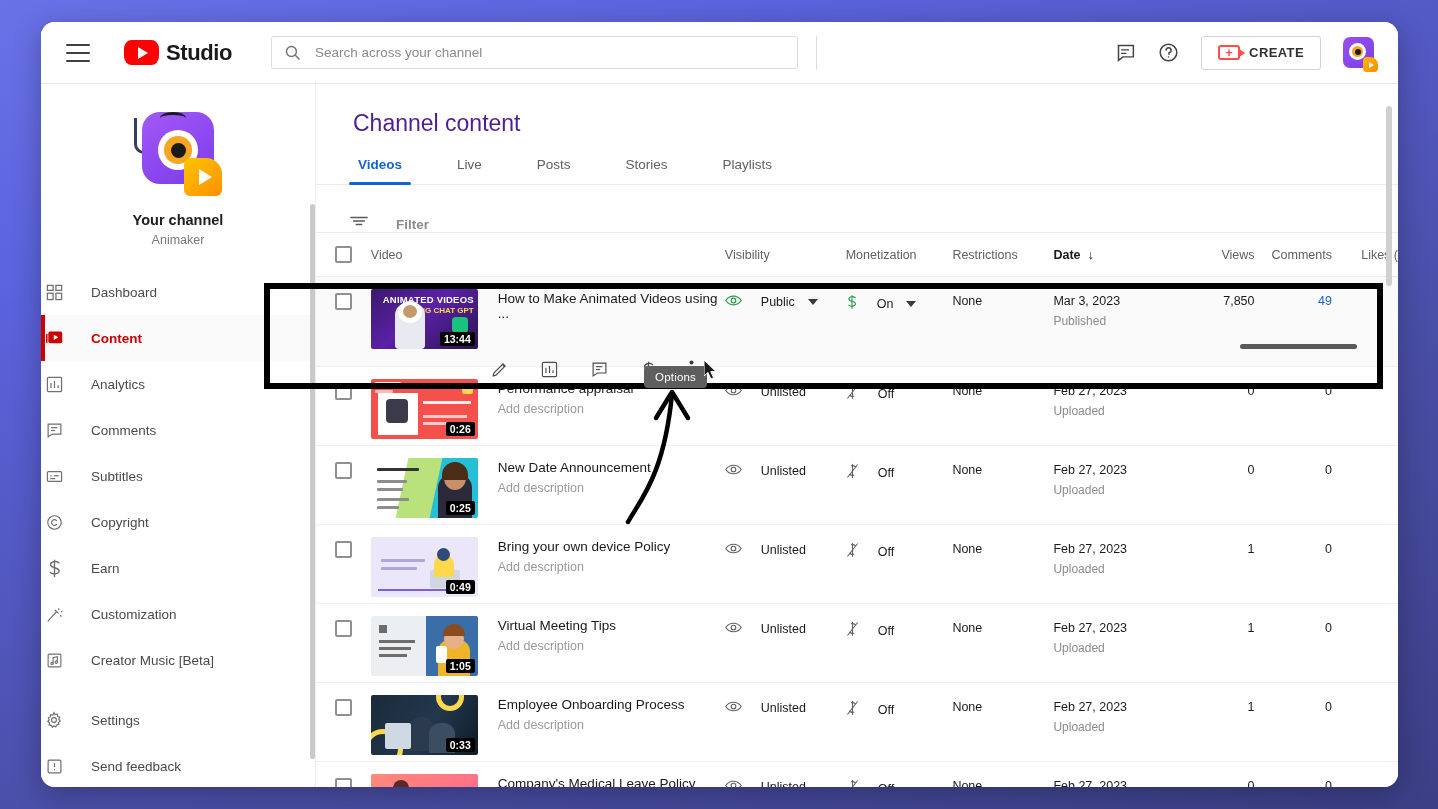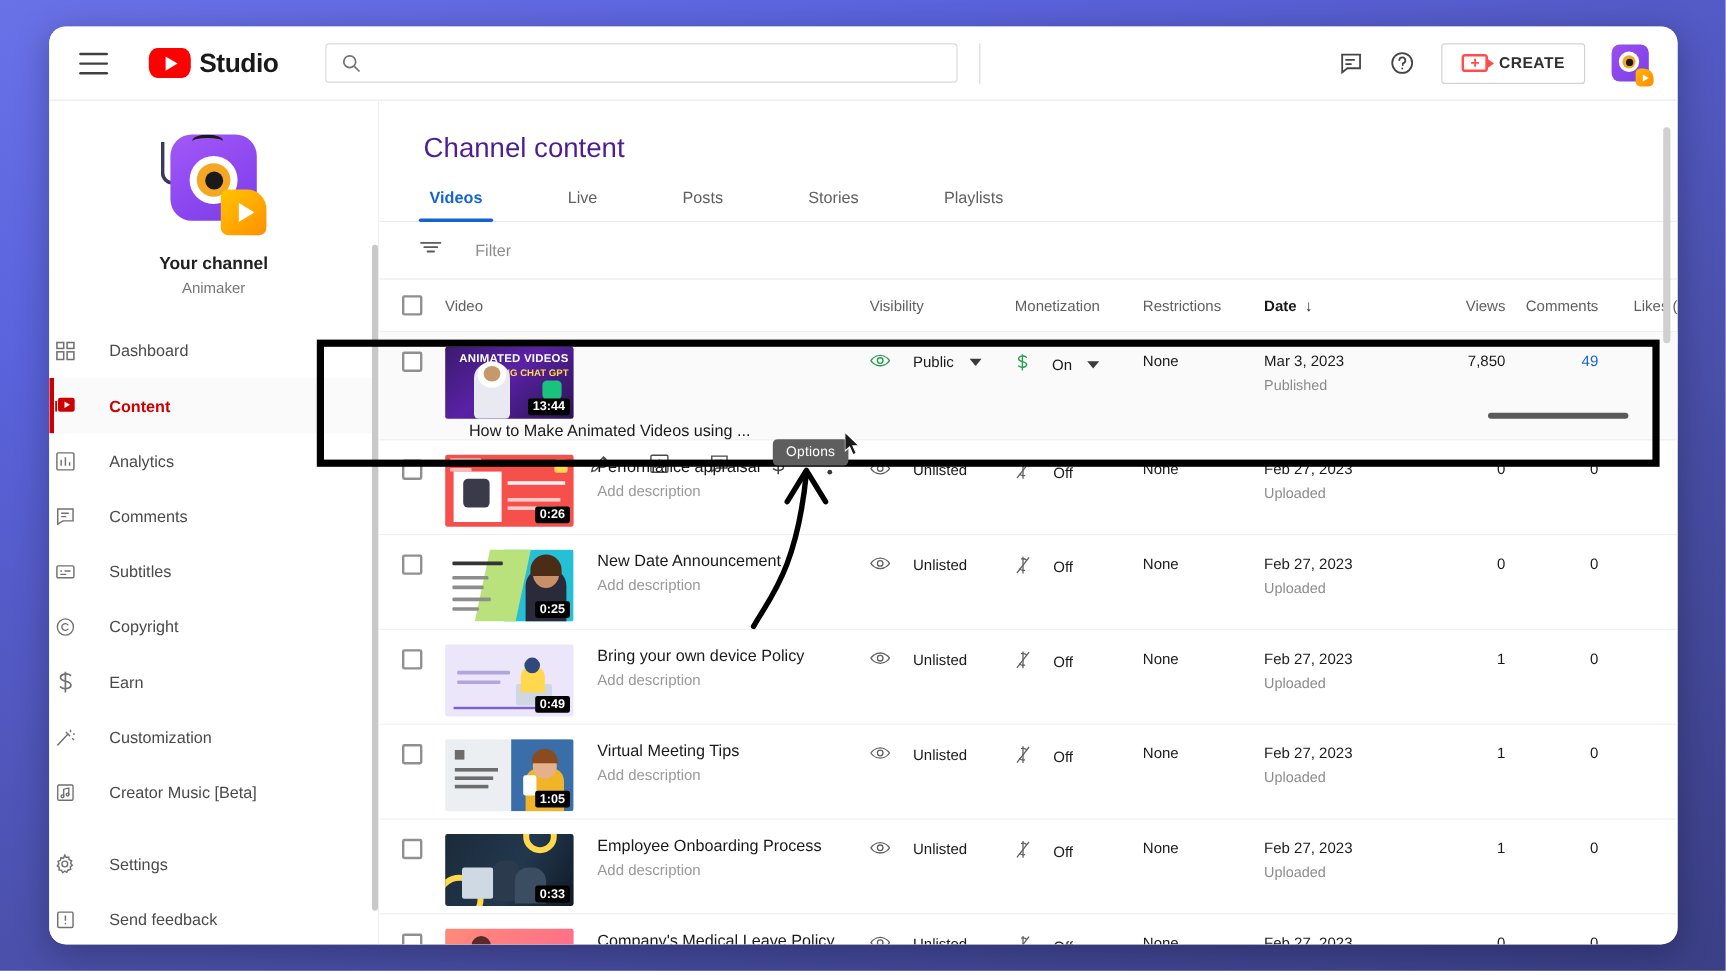--- a/index.html
+++ b/index.html
@@ -219,35 +219,35 @@
     position: absolute; left: 275px; top: 62px;
     width: 1082px; height: 703px;
     background: #fff; overflow: hidden;
   }
   .page-title {
     font-size: 23px; color: #4c1d95; padding: 26px 0 0 37px;
     font-weight: normal;
   }
   .tabs {
     margin-top: 20px; padding-left: 37px;
-    display: flex; gap: 16px; border-bottom: 1px solid #ececec;
+    display: flex; gap: 0; border-bottom: 1px solid #ececec;
   }
   .tab {
     font-size: 13.5px; color: #606060; padding: 0 5px 12px 5px;
     margin-right: 45px; cursor: pointer; position: relative;
   }
   .tab.active { color: #1463d2; font-weight: bold; }
   .tab.active::after {
     content:""; position:absolute; left:-4px; right:-4px; bottom:-1px;
     height: 3px; background: #1463d2; border-radius: 2px;
   }
 
   .filterbar {
-    height: 48px; display: flex; align-items: center;
-    padding-left: 34px; border-bottom: 1px solid #ececec;
+    height: 48px; display: flex; align-items: flex-end;
+    padding-left: 34px; border-bottom: 1px solid #ececec; font-weight: bold;
   }
   .filter-label { margin-left: 28px; font-size: 13.5px; color: #8c8c8c; cursor: text; }
 
   
   .table-head {
     display: flex; align-items: center; height: 44px;
     border-bottom: 1px solid #ececec; font-size: 12.5px; color: #606060;
   }
   .col-check { width: 58px; display:flex; justify-content:center; }
   .col-video { width: 375px; }
@@ -397,20 +397,21 @@
           <div class="tri"></div>
         </div>
       <div class="brand-text">Studio</div>
     </div>
 
     <div class="search-wrap">
       <svg width="17" height="17" viewBox="0 0 24 24" fill="none" stroke="#707070" stroke-width="2">
         <circle cx="10.5" cy="10.5" r="7"></circle>
           <line x1="16" y1="16" x2="22" y2="22"></line>
       </svg>
+      <input class="search-input" placeholder="Search across your channel" style="">
     </div>
 
     <div class="topbar-divider"></div>
 
     <div class="topbar-right">
       <div class="icon-btn">
         <svg width="21" height="21" viewBox="0 0 24 24" fill="none" stroke="#444" stroke-width="1.7">
           <path d="M3 4h18v13H9l-5 4V4z"></path>
             <line x1="7" y1="9" x2="16" y2="9"></line>
           <line x1="7" y1="13" x2="13" y2="13"></line>
@@ -637,21 +638,21 @@
       <div class="col-likes">Likes (</div>
     </div>
 
     <div class="rows">
 
       <div class="row first">
         <div class="col-check">
           <div class="checkbox"></div>
         </div>
         <div class="col-video vcell" style="display:block;">
-          <div style="display:flex;flex-direction:column;">
+          <div style="display:flex;">
             <div class="thumb t1">
               <div class="cap1">ANIMATED VIDEOS</div>
                 <div class="cap2">USING CHAT GPT</div>
               <div class="astro"></div>
                 <div class="helm"></div>
                 <div class="face"></div>
                 <div class="badge"></div>
               <div class="dur">13:44</div>
             </div>
             <div class="vmeta">

